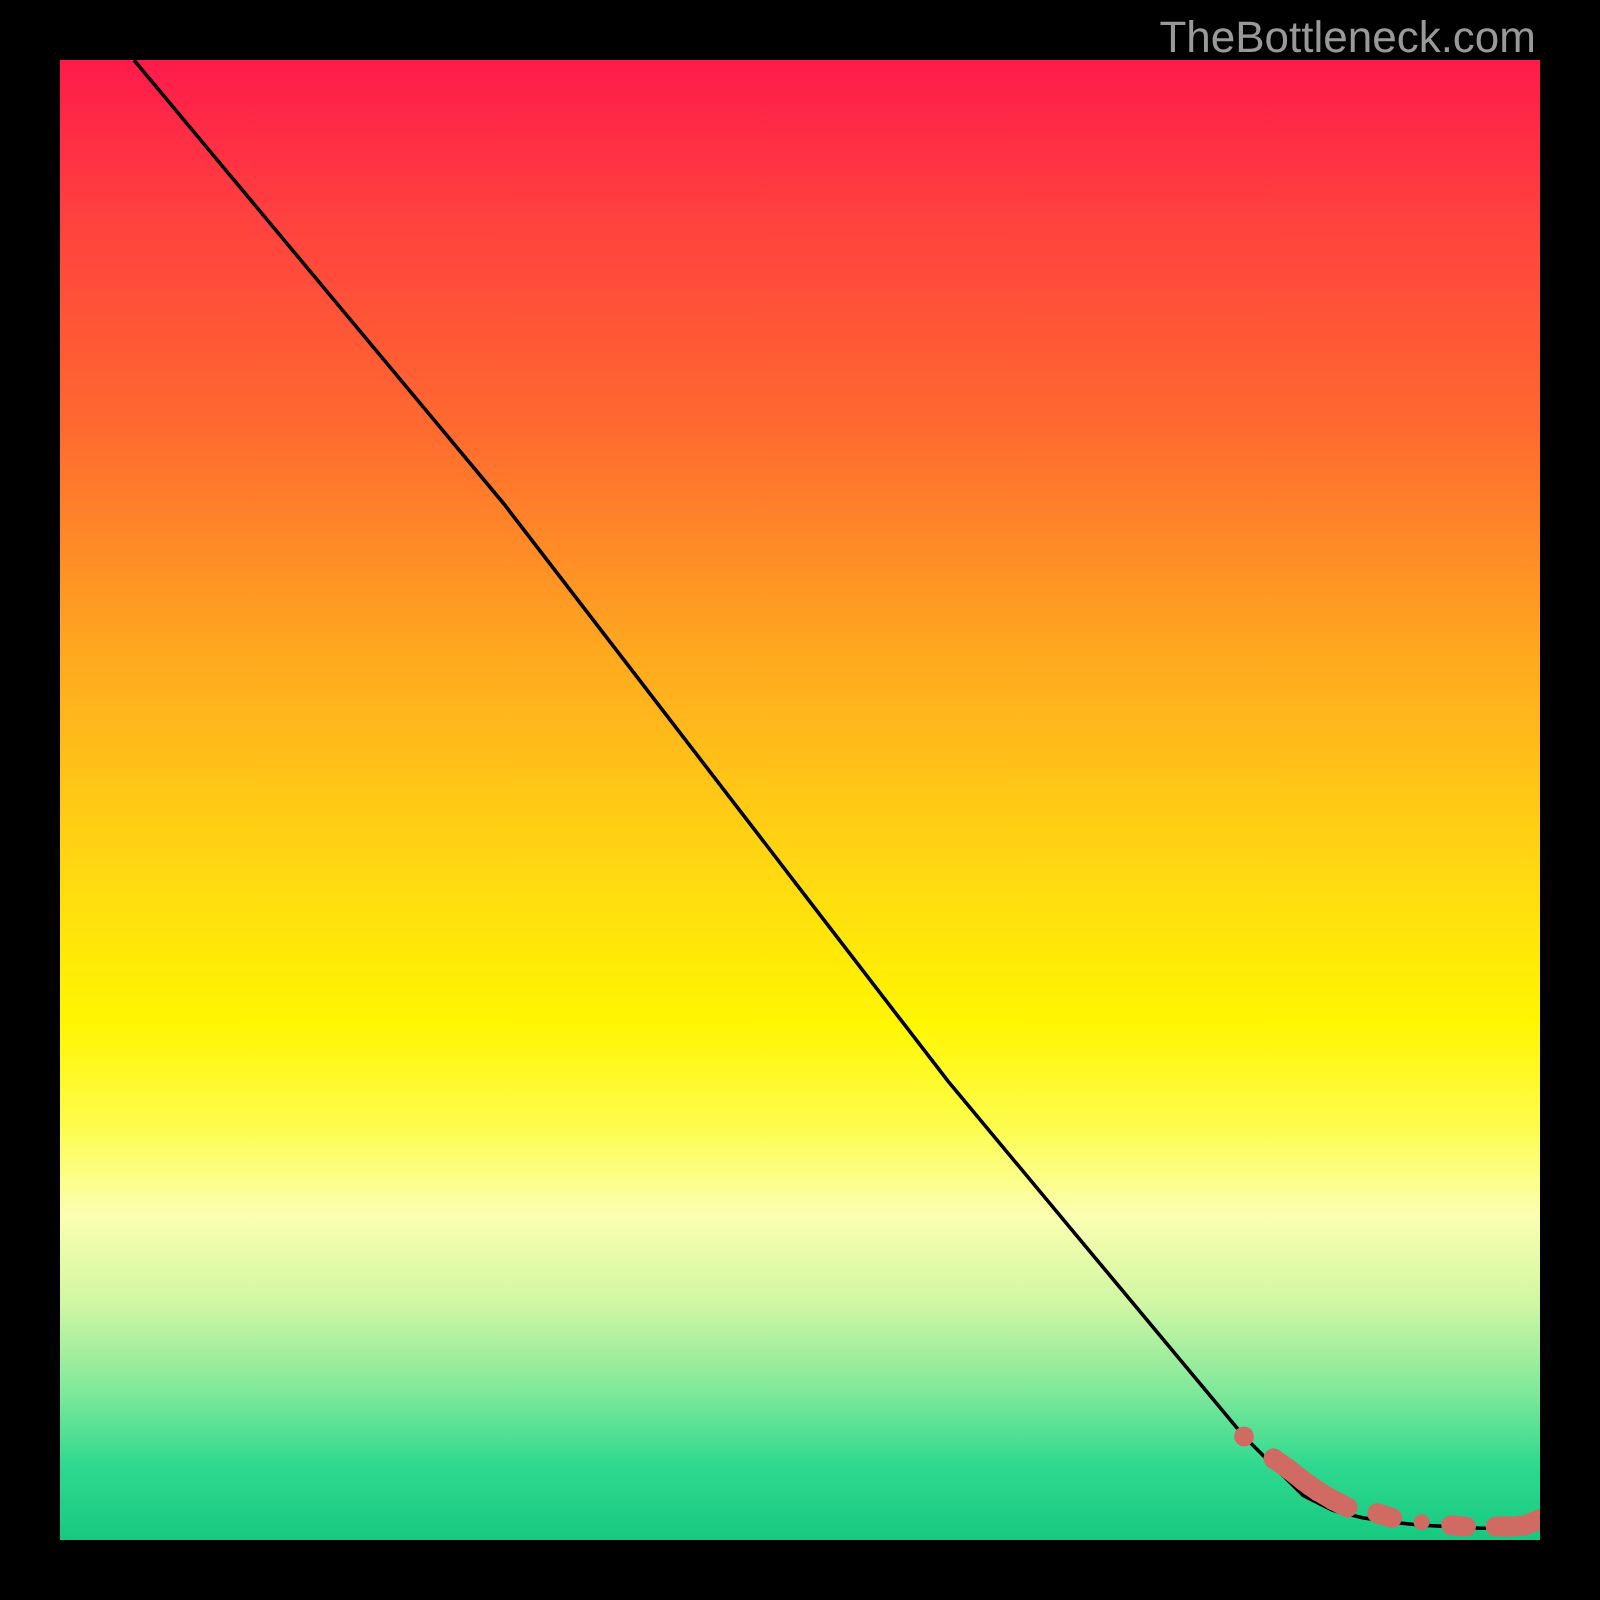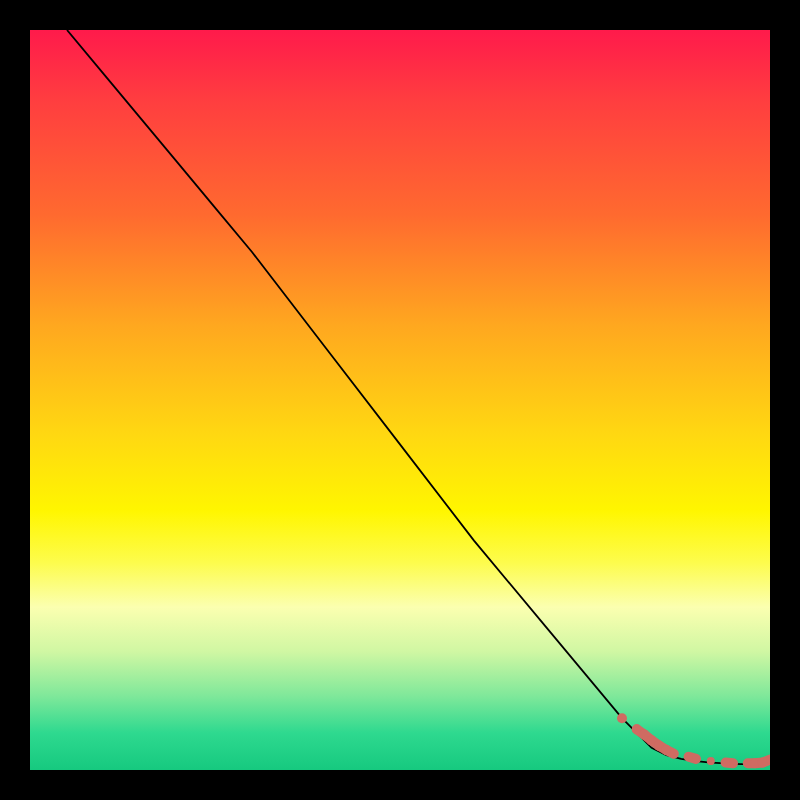--- a/index.html
+++ b/index.html
@@ -51,20 +51,21 @@
     left: 0;
     top: 0;
     width: 740px;
     height: 740px;
   }
 </style>
 </head>
 <body>
 <div class="frame">
 
+  <div class="watermark">TheBottleneck.com</div>
 
   <div class="plot">
     <svg class="overlay" viewBox="0 0 740 740" preserveAspectRatio="none">
       <g>
         <path id="curve-path" fill="none" stroke="#000" stroke-width="1.8" d="M37.0 0.0 L74.0 44.4 L148.0 133.2 L185.0 177.6 L222.0 222.0 L296.0 318.2 L370.0 414.4 L444.0 510.6 L518.0 599.4 L592.0 688.2 L621.6 717.8 L636.4 725.2 L651.2 728.9 L666.0 731.1 L680.8 732.6 L695.6 733.3 L710.4 734.1 L725.2 734.1 L740.0 731.1"></path>
       </g>
       <g id="dots-group">
           <circle cx="592.0" cy="688.2" r="5" fill="#cf6b62"></circle>
           <circle cx="606.8" cy="699.3" r="5" fill="#cf6b62"></circle>
           <line x1="606.8" y1="699.3" x2="614.2" y2="704.5" stroke="#cf6b62" stroke-width="10" stroke-linecap="round"></line>

